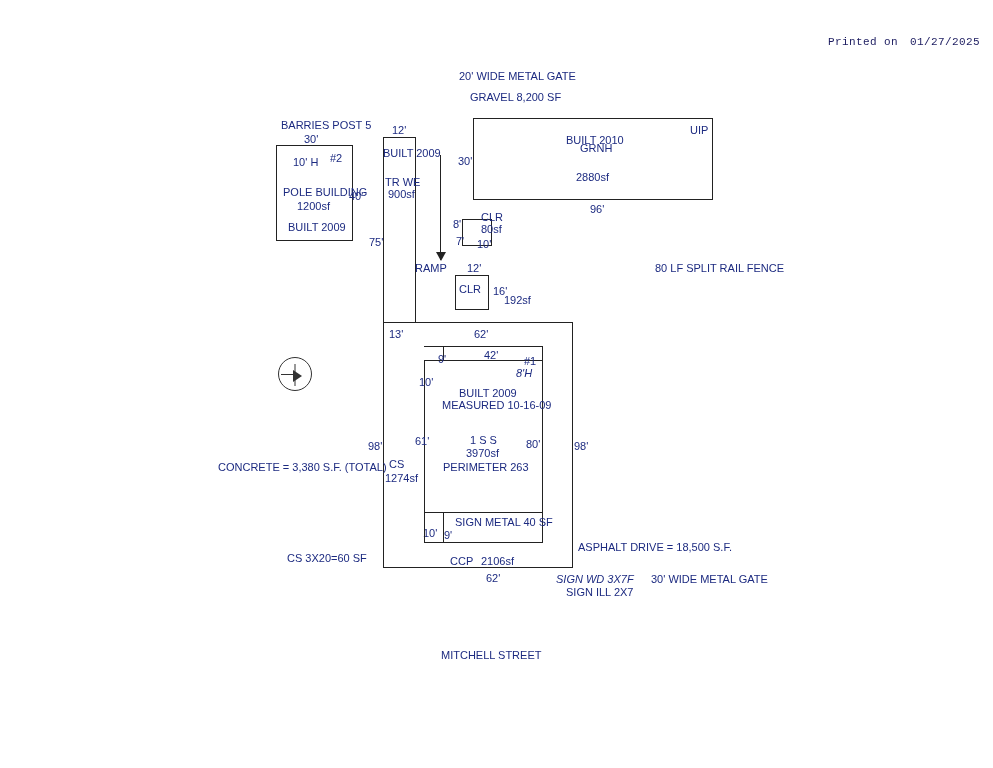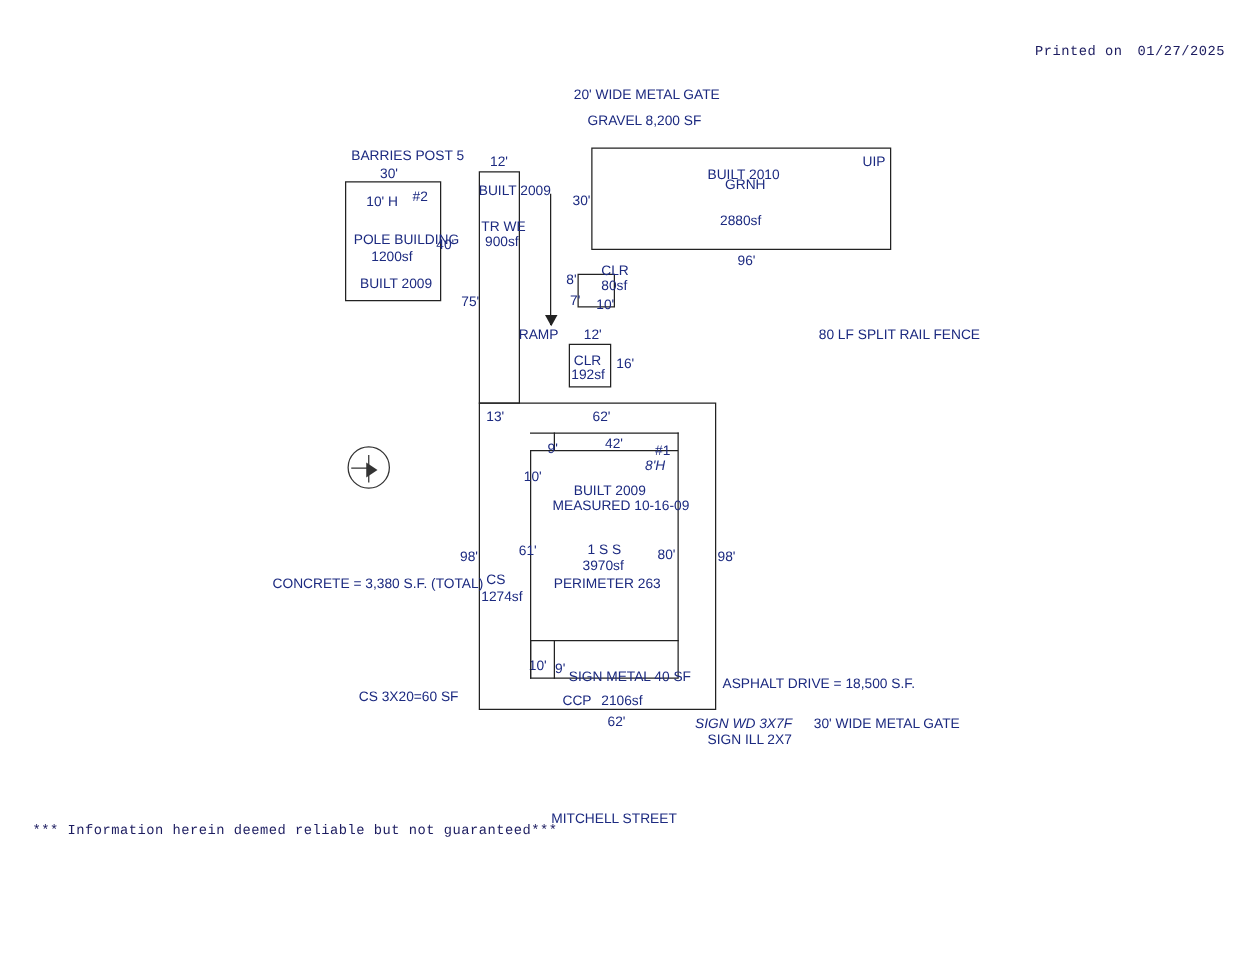--- a/index.html
+++ b/index.html
@@ -158,21 +158,21 @@
   <div class="box" style="left:462px; top:219px; width:30px; height:27px;"></div>
   <div class="lbl" style="left:481px; top:211px;">CLR</div>
   <div class="lbl" style="left:481px; top:223px;">80sf</div>
   <div class="lbl" style="left:453px; top:218px;">8'</div>
   <div class="lbl" style="left:456px; top:235px;">7'</div>
   <div class="lbl" style="left:477px; top:238px;">10'</div>
 
   <div class="lbl" style="left:467px; top:262px;">12'</div>
   <div class="box" style="left:455px; top:275px; width:34px; height:35px;"></div>
   <div class="lbl" style="left:459px; top:283px;">CLR</div>
-  <div class="lbl" style="left:457px; top:294px;">192sf</div>
+  <div class="lbl" style="left:457px; top:294px;padding-left:47px;">192sf</div>
   <div class="lbl" style="left:493px; top:285px;">16'</div>
 
   <div class="box" style="left:383px; top:322px; width:190px; height:246px;"></div>
 
   <div class="box" style="left:424px; top:360px; width:119px; height:183px;"></div>
 
   <div class="line" style="left:424px; top:346px; width:119px; height:1px;"></div>
   <div class="line" style="left:443px; top:346px; width:1px; height:14px;"></div>
   <div class="line" style="left:542px; top:346px; width:1px; height:14px;"></div>
 
@@ -188,21 +188,21 @@
   <div class="lbl" style="left:442px; top:399px;">MEASURED 10-16-09</div>
   <div class="lbl" style="left:470px; top:434px;">1 S S</div>
   <div class="lbl" style="left:466px; top:447px;">3970sf</div>
   <div class="lbl" style="left:443px; top:461px;">PERIMETER 263</div>
   <div class="lbl" style="left:526px; top:438px;">80'</div>
   <div class="lbl" style="left:415px; top:435px;">61'</div>
   <div class="lbl" style="left:368px; top:440px;">98'</div>
   <div class="lbl" style="left:574px; top:440px;">98'</div>
   <div class="lbl" style="left:389px; top:458px;">CS</div>
   <div class="lbl" style="left:385px; top:472px;">1274sf</div>
-  <div class="lbl" style="left:455px; top:536px;text-align:center;">SIGN METAL 40 SF</div>
+  <div class="lbl" style="left:455px; top:516px;text-align:center;">SIGN METAL 40 SF</div>
   <div class="lbl" style="left:423px; top:527px;">10'</div>
   <div class="lbl" style="left:444px; top:529px;">9'</div>
   <div class="lbl" style="left:450px; top:555px;text-align:center;">CCP</div>
   <div class="lbl" style="left:481px; top:555px;">2106sf</div>
   <div class="lbl" style="left:486px; top:572px;">62'</div>
 
   <div class="line" style="left:424px; top:512px; width:1px; height:31px;"></div>
   <div class="line" style="left:443px; top:512px; width:1px; height:31px;"></div>
 
   <div class="lbl" style="left:655px; top:262px;">80 LF SPLIT RAIL FENCE</div>
@@ -213,15 +213,14 @@
   <div class="lbl" style="left:566px; top:586px;">SIGN ILL 2X7</div>
   <div class="lbl" style="left:651px; top:573px;">30' WIDE METAL GATE</div>
   <div class="lbl" style="left:441px; top:649px;">MITCHELL STREET</div>
 
   <div class="compass" style="left:278px; top:357px;">
     <div class="bar"></div>
     <div class="arrowhead"></div>
     <div class="tail"></div>
   </div>
 
-  <div class="mono footer-note">*** Information herein deemed reliable but not guaranteed***</div>
 
 </div>
 
 </body></html>

